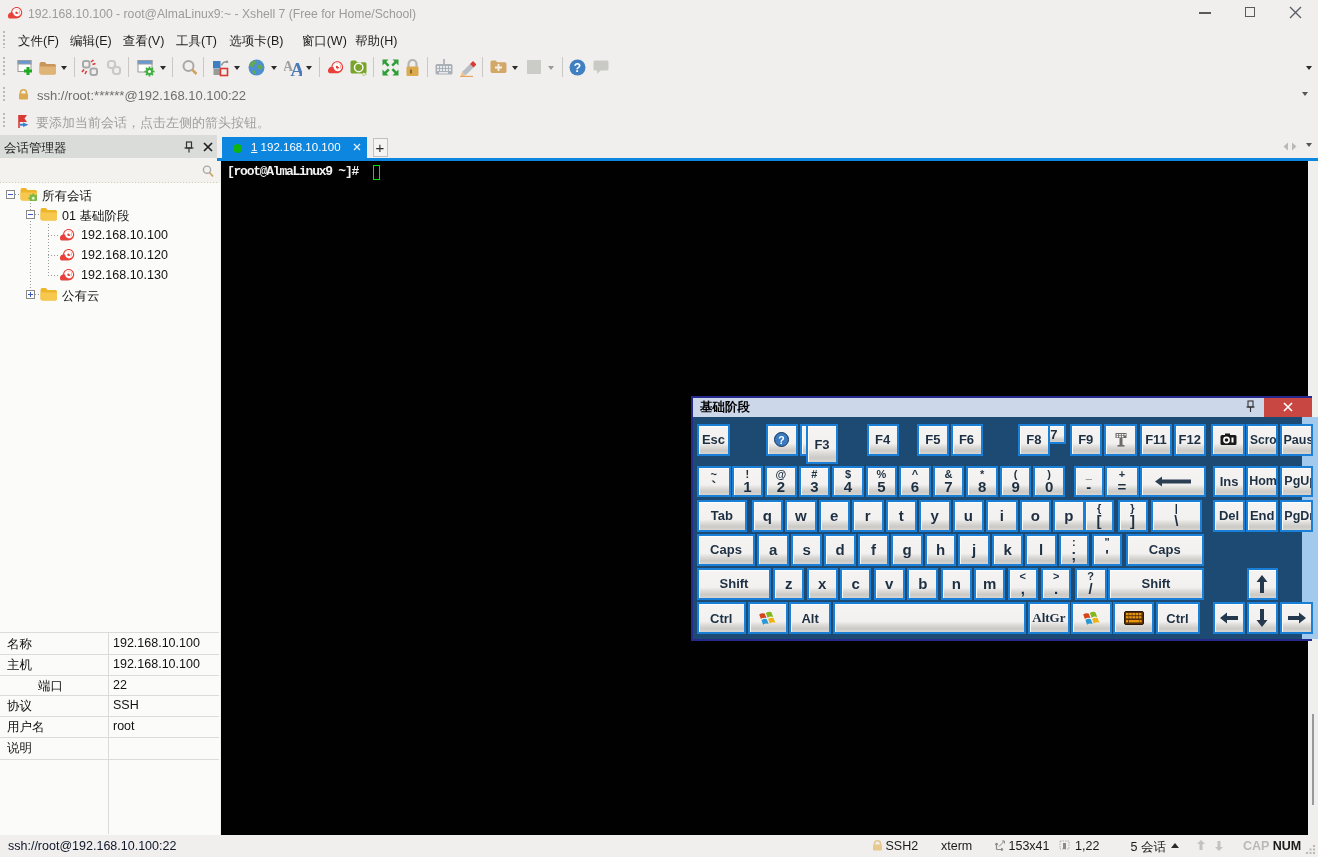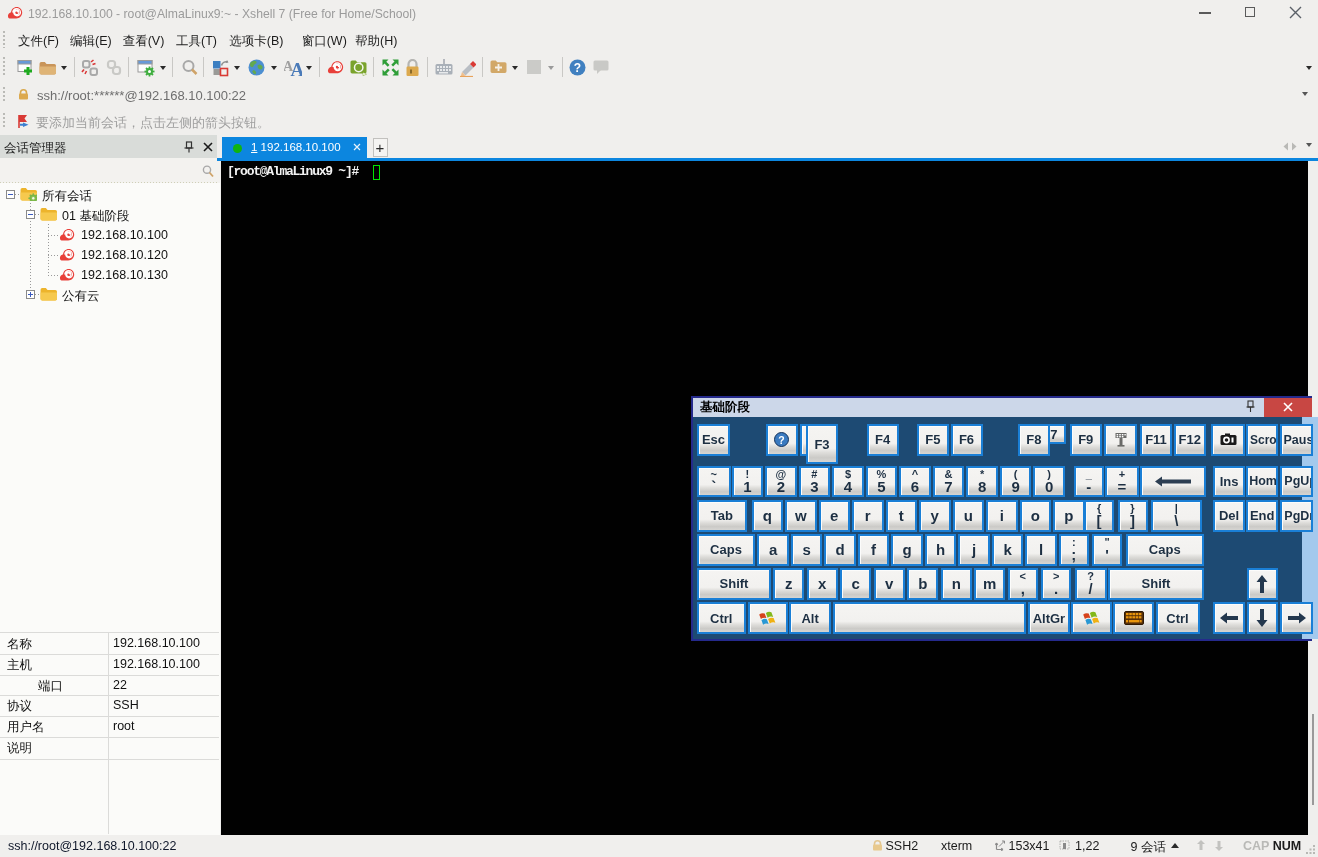--- a/index.html
+++ b/index.html
@@ -327,21 +327,21 @@
       <path d="M1.5 3 l-1.2 1.8 M1.5 3 l1.2 1.8 M8 9.5 l-1.8-1.2 M8 9.5 l-1.8 1.2"></path>
       <path d="M4 6.5 L9.5 1 M9.5 1 h-2.5 M9.5 1 v2.5" stroke-width="1"></path>
     </g>
   </svg>
 <div class="abs" style="left:1008.5px;top:839px;font-size:12.5px;color:#1a1a1a;">153x41</div>
 <svg class="abs" style="left:1059px;top:840px" width="12" height="11" viewBox="0 0 12 11">
     <rect x="1" y="1" width="9" height="8" fill="none" stroke="#b0b0ae" stroke-width="1" stroke-dasharray="1.5 1"></rect>
     <rect x="4" y="3" width="3" height="6" fill="#8a8a8a"></rect>
   </svg>
 <div class="abs" style="left:1075px;top:839px;font-size:12.5px;color:#1a1a1a;">1,22</div>
-<div class="abs" style="left:1130.6px;top:839px;font-size:12.5px;color:#1a1a1a;">9 会话</div>
+<div class="abs" style="left:1130.6px;top:839px;font-size:12.5px;color:#1a1a1a;">5 会话</div>
 <div class="abs" style="left:1171px;top:843px;width:0;height:0;border-left:4px solid transparent;border-right:4px solid transparent;border-bottom:5px solid #2a2a2a;"></div>
 <svg class="abs" style="left:1196px;top:839px" width="32" height="13" viewBox="0 0 32 13">
     <g fill="#c2c2bf">
       <path d="M5 1 l4 4 h-2.5 v6 h-3 v-6 H1z"></path>
       <path d="M23 12 l-4-4 h2.5 V2 h3 v6 H27z"></path>
     </g>
   </svg>
 <div class="abs" style="left:1243px;top:839px;font-size:12.5px;color:#b9b9b6;font-weight:bold;">CAP</div>
 <div class="abs" style="left:1272.7px;top:839px;font-size:12.5px;color:#1a1a1a;font-weight:bold;">NUM</div>
 <div class="abs" style="left:691px;top:395.5px;width:621px;height:245.5px;background:#1d4a73;border:2px solid #252a8c;box-sizing:border-box;"></div>
@@ -540,21 +540,21 @@
 <div class="k" style="left:747.7px;top:602px;width:40px;height:32px;">
     <svg width="19" height="17" viewBox="0 0 19 17">
       <path d="M1.2 4.4 Q4 2.4 6.7 3.6 L8.4 8.1 Q5.6 6.9 2.9 8.9z" fill="#d6431c"></path>
       <path d="M7.9 3.1 Q10.7 1.1 13.4 2.3 L15.2 6.9 Q12.4 5.7 9.6 7.7z" fill="#83b81a"></path>
       <path d="M3.4 10.1 Q6.2 8.1 8.9 9.3 L10.6 13.9 Q7.8 12.7 5.1 14.7z" fill="#2998d4"></path>
       <path d="M10.1 8.9 Q12.9 6.9 15.6 8.1 L17.4 12.7 Q14.6 11.5 11.8 13.5z" fill="#f0b112"></path>
     </svg>
   </div>
 <div class="k" style="left:789.4px;top:602px;width:41.4px;height:32px;">Alt</div>
 <div class="k" style="left:832.9px;top:602px;width:193px;height:32px;"></div>
-<div class="k" style="left:1027.9px;top:602px;width:42px;height:32px;">AltGr</div>
+<div class="k" style="left:1027.9px;top:602px;width:42px;height:32px;font-family:Liberation Serif, serif;">AltGr</div>
 <div class="k" style="left:1071.3px;top:602px;width:40.6px;height:32px;">
     <svg width="19" height="17" viewBox="0 0 19 17">
       <path d="M1.2 4.4 Q4 2.4 6.7 3.6 L8.4 8.1 Q5.6 6.9 2.9 8.9z" fill="#d6431c"></path>
       <path d="M7.9 3.1 Q10.7 1.1 13.4 2.3 L15.2 6.9 Q12.4 5.7 9.6 7.7z" fill="#83b81a"></path>
       <path d="M3.4 10.1 Q6.2 8.1 8.9 9.3 L10.6 13.9 Q7.8 12.7 5.1 14.7z" fill="#2998d4"></path>
       <path d="M10.1 8.9 Q12.9 6.9 15.6 8.1 L17.4 12.7 Q14.6 11.5 11.8 13.5z" fill="#f0b112"></path>
     </svg>
   </div>
 <div class="k" style="left:1113.3px;top:602px;width:40.6px;height:32px;">
     <svg width="20" height="14" viewBox="0 0 20 14">

